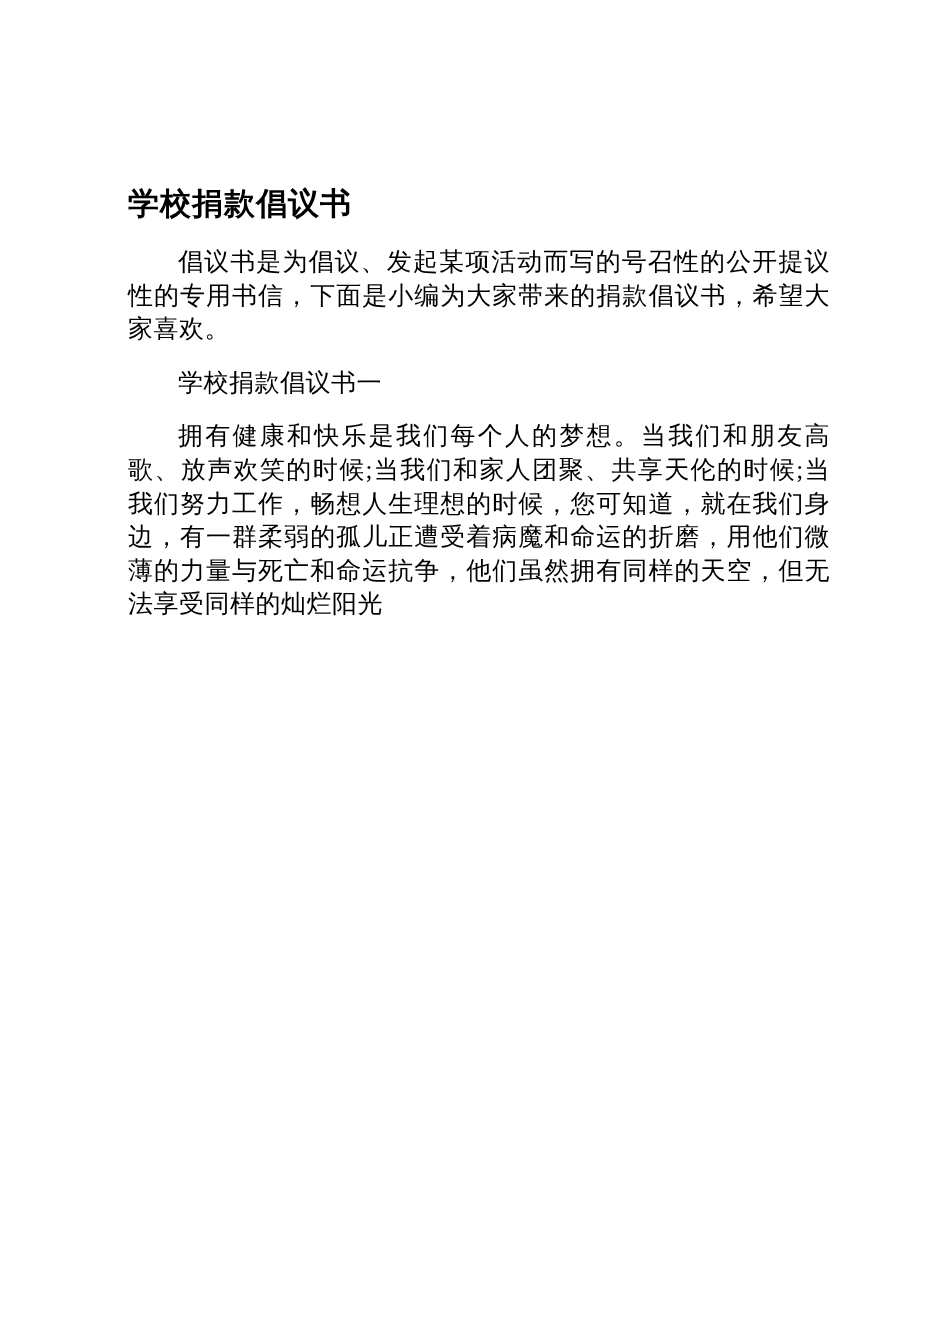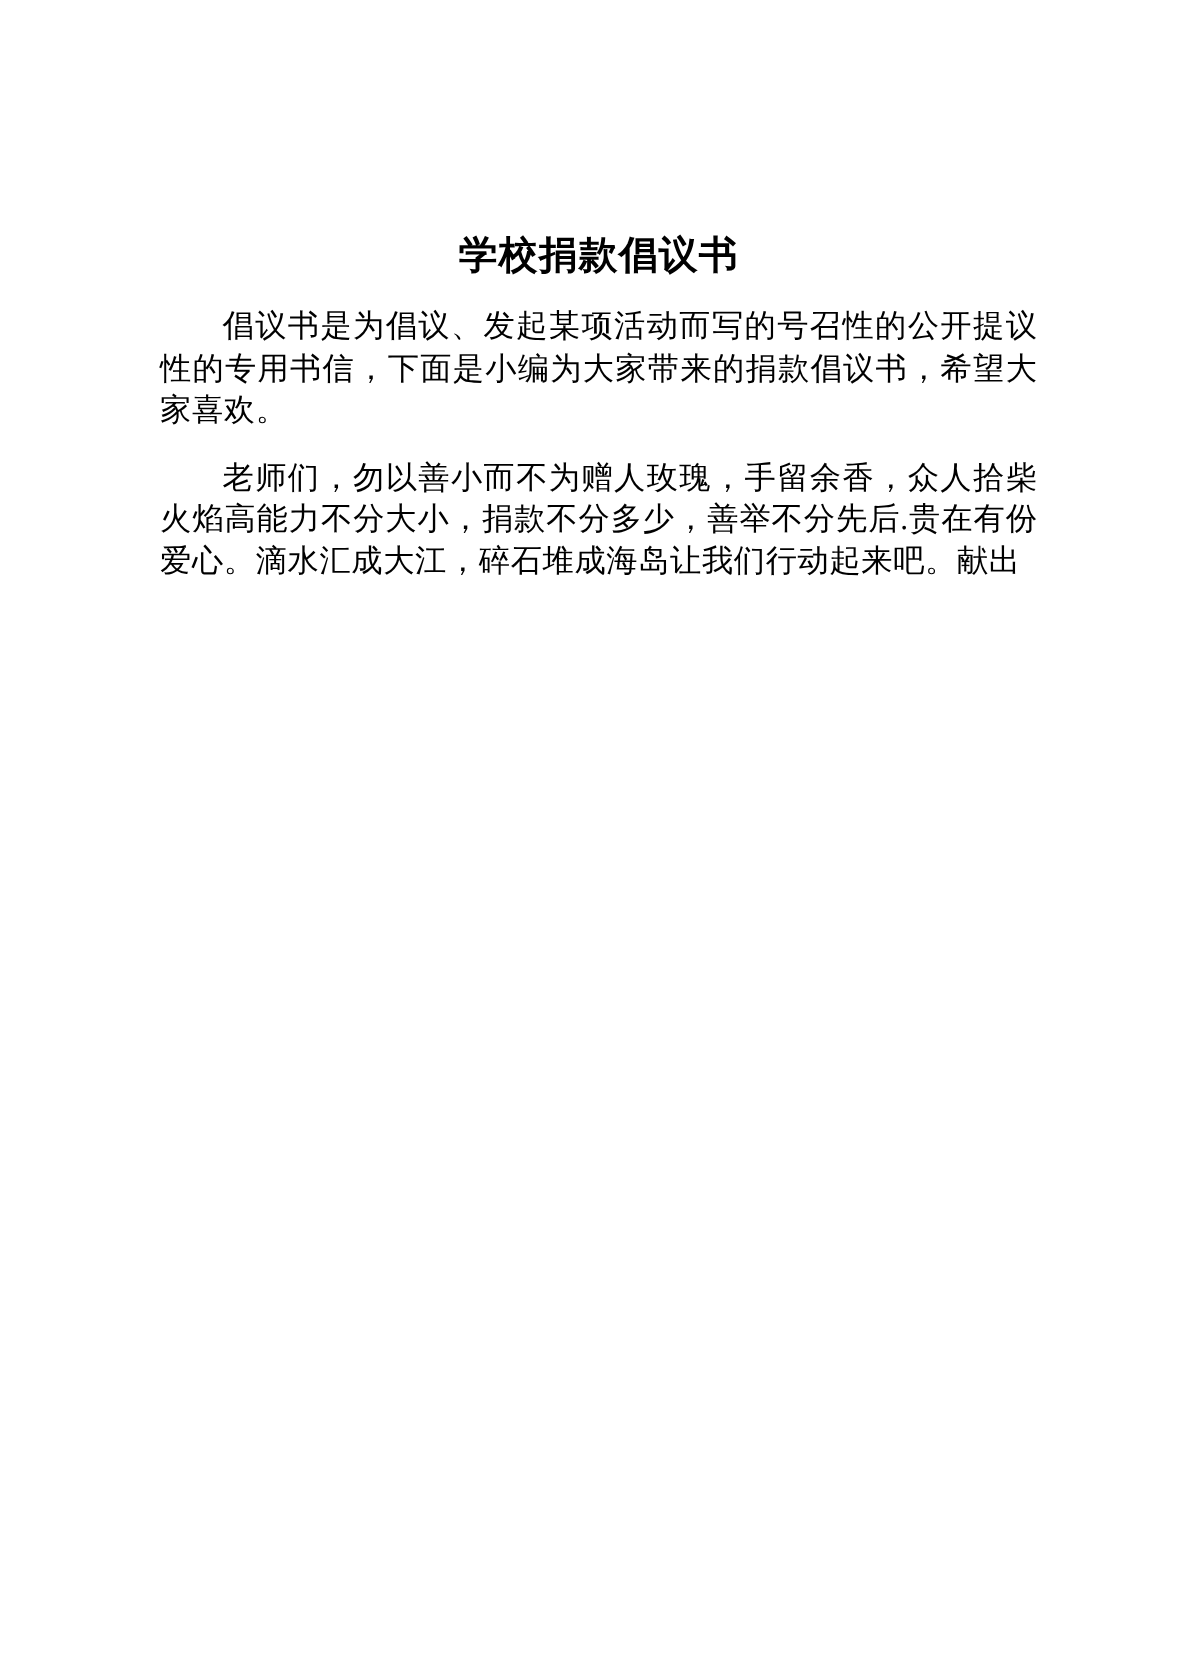--- a/index.html
+++ b/index.html
@@ -13,21 +13,20 @@
   }
   .page {
     width: 950px;
     height: 1344px;
     background: #ffffff;
     padding: 183px 120px 40px 128px;
   }
   .doc-title {
     font-size: 31px;
     font-weight: bold;
-    text-align: center;
     letter-spacing: 1px;
     margin-bottom: 18px;
   }
   .body-text p {
     font-size: 25px;
     line-height: 33.6px;
     text-align: justify;
     text-indent: 2em;
     letter-spacing: 0.5px;
     word-break: break-all;
@@ -35,15 +34,16 @@
   }
 </style>
 </head>
 <body>
 
 <div class="page">
   <h1 class="doc-title">学校捐款倡议书</h1>
 
   <div class="body-text">
     <p>倡议书是为倡议、发起某项活动而写的号召性的公开提议性的专用书信，下面是小编为大家带来的捐款倡议书，希望大家喜欢。</p>
-    <p>老师们，勿以善小而不为赠人玫瑰，手留余香，众人拾柴火焰高能力不分大小，捐款不分多少，善举不分先后.贵在有份爱心。滴水汇成大江，碎石堆成海岛让我们行动起来吧。献出</p>
+    <p>学校捐款倡议书一</p>
+    <p>拥有健康和快乐是我们每个人的梦想。当我们和朋友高歌、放声欢笑的时候;当我们和家人团聚、共享天伦的时候;当我们努力工作，畅想人生理想的时候，您可知道，就在我们身边，有一群柔弱的孤儿正遭受着病魔和命运的折磨，用他们微薄的力量与死亡和命运抗争，他们虽然拥有同样的天空，但无法享受同样的灿烂阳光</p>
   </div>
 </div>
 
 </body></html>

